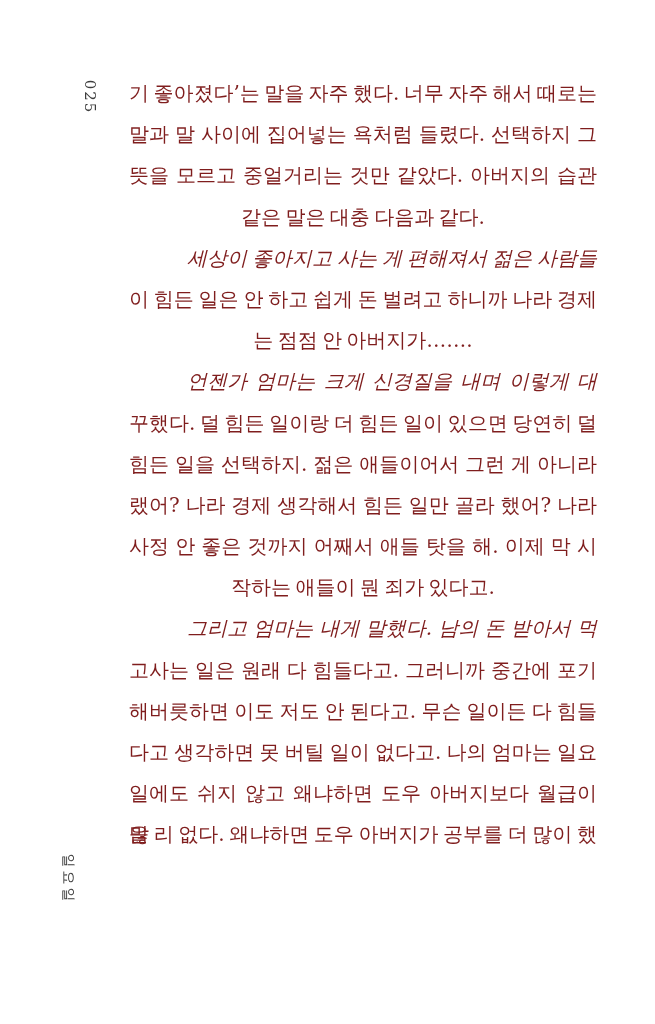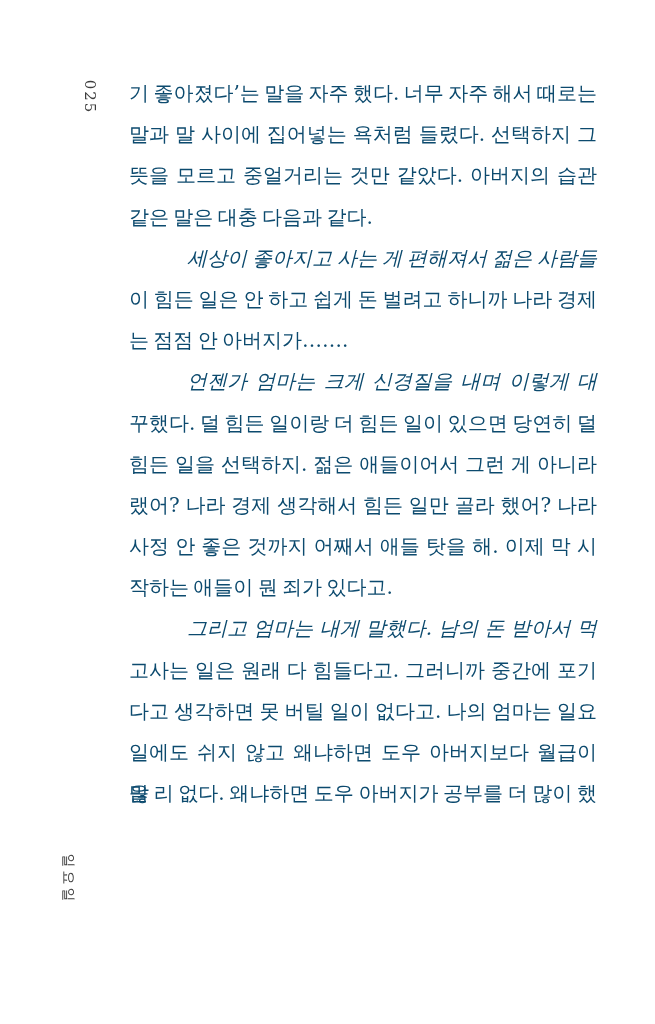--- a/index.html
+++ b/index.html
@@ -35,28 +35,28 @@
     font-size: 14px;
     letter-spacing: 3px;
     color: #3d3d3d;
     white-space: nowrap;
   }
   .body-text {
     position: absolute;
     left: 129px;
     top: 73px;
     width: 468px;
-    color: #0c4a6e;
+    color: #7f1d1d;
     font-size: 20px;
     word-spacing: -2px;
   }
   .line {
     height: 41.2px;
     line-height: 41.2px;
-    text-align: left;
+    text-align: center;
     overflow: visible;
   }
   .line.justify {
     text-align: justify;
     text-align-last: justify;
   }
   .line.indent {
     text-indent: 58px;
     font-style: italic;
   }
@@ -76,17 +76,18 @@
       <div class="line justify">이 힘든 일은 안 하고 쉽게 돈 벌려고 하니까 나라 경제</div>
       <div class="line">는 점점 안 아버지가…….</div>
       <div class="line indent justify">언젠가 엄마는 크게 신경질을 내며 이렇게 대</div>
       <div class="line justify">꾸했다. 덜 힘든 일이랑 더 힘든 일이 있으면 당연히 덜</div>
       <div class="line justify">힘든 일을 선택하지. 젊은 애들이어서 그런 게 아니라</div>
       <div class="line justify">랬어? 나라 경제 생각해서 힘든 일만 골라 했어? 나라</div>
       <div class="line justify">사정 안 좋은 것까지 어째서 애들 탓을 해. 이제 막 시</div>
       <div class="line">작하는 애들이 뭔 죄가 있다고.</div>
       <div class="line indent justify">그리고 엄마는 내게 말했다. 남의 돈 받아서 먹</div>
       <div class="line justify">고사는 일은 원래 다 힘들다고. 그러니까 중간에 포기</div>
+      <div class="line justify">해버릇하면 이도 저도 안 된다고. 무슨 일이든 다 힘들</div>
       <div class="line justify">다고 생각하면 못 버틸 일이 없다고. 나의 엄마는 일요</div>
       <div class="line justify">일에도 쉬지 않고 왜냐하면 도우 아버지보다 월급이 많</div>
       <div class="line justify">을 리 없다. 왜냐하면 도우 아버지가 공부를 더 많이 했</div>
     </div>
 </div>
 
 </body></html>

